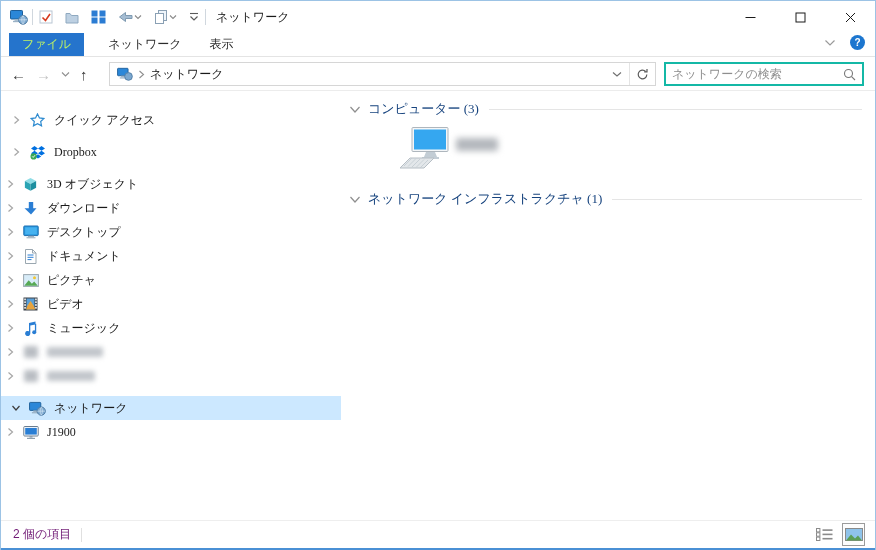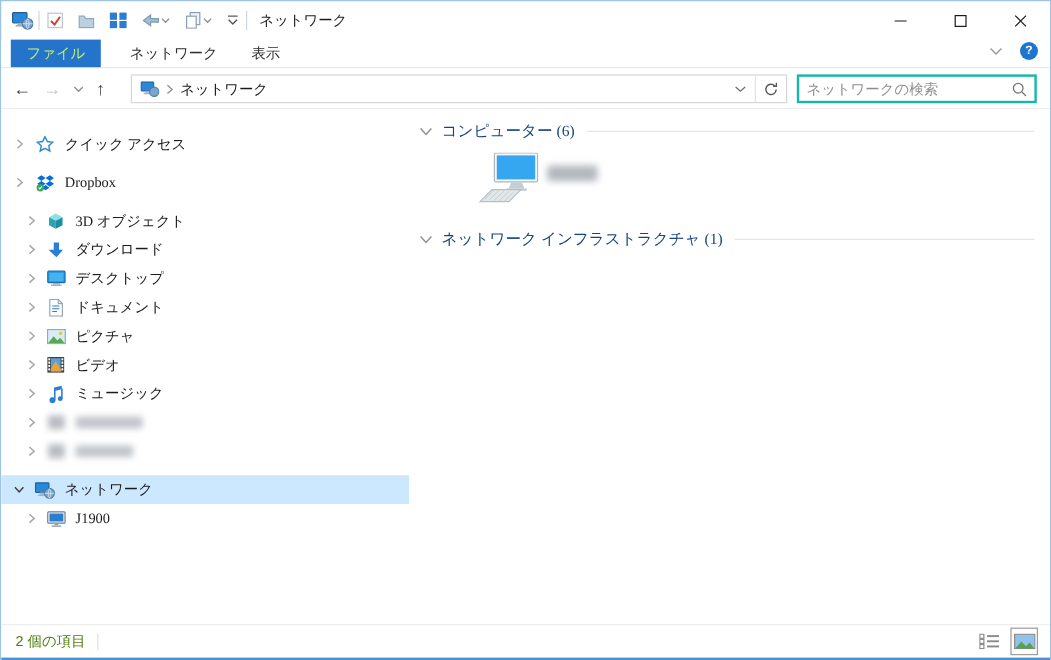--- a/index.html
+++ b/index.html
@@ -42,37 +42,37 @@
   .search-mag { width: 26px; display: flex; align-items: center; justify-content: center; }
 
   
   .content { position: absolute; top: 90px; left: 0; right: 0; height: 430px; background: #fff; font-family: Liberation Serif, serif; }
   .sidebar { position: absolute; left: 0; top: 0; bottom: 0; width: 345px; padding-top: 17px; overflow: hidden; }
   .srow { display: flex; align-items: center; height: 24px; width: 340px; }
   .srow.sel { background: #cce8ff; }
   .srow .chev { width: 10px; display: flex; justify-content: center; flex: none; }
   .lvl0 { padding-left: 10px; }
   .lvl0 .chev { margin-right: 8px; }
-  .lvl1 { padding-left: 20px; }
+  .lvl1 { padding-left: 4px; }
   .lvl1 .chev { margin-right: 7px; }
   .sicon { width: 17px; height: 16px; flex: none; display: flex; align-items: center; justify-content: center; margin-right: 8px; }
   .slabel { font-size: 12px; color: #1a1a1a; white-space: nowrap; }
   .gap8 { height: 8px; }
   .blur-blob { background: #b9bdc3; border-radius: 2px; filter: blur(2.5px); }
 
   .main { position: absolute; left: 348px; top: 0; right: 0; bottom: 0; }
   .group-header { position: absolute; left: 0; right: 13px; height: 20px; display: flex; align-items: center; }
   .gh-title { font-size: 13px; color: #16437e; margin-left: 7px; white-space: nowrap; }
   .gh-line { flex: 1; border-top: 1px solid #e5e5e5; margin-left: 10px; }
   .tile { position: absolute; display: flex; }
   .tile-label { font-size: 12px; color: #1a1a1a; white-space: nowrap; }
 
   
   .statusbar { position: absolute; left: 0; right: 0; bottom: 2px; height: 28px; border-top: 1px solid #eeeeee; background: #fff; display: flex; align-items: center; }
-  .status-text { font-size: 12px; color: #4d7c0f; margin-left: 12px; }
+  .status-text { font-size: 12px; color: #701a75; margin-left: 12px; }
   .status-sep { width: 1px; height: 14px; background: #e0e0e0; margin-left: 10px; }
   .view-btns { position: absolute; right: 10px; display: flex; align-items: center; gap: 6px; }
   .view-btn { width: 23px; height: 23px; display: flex; align-items: center; justify-content: center; }
   .view-btn.active { border: 1px solid #9b9b9b; background: #fdfdfd; }
 
   svg { display: block; }
 </style>
 </head>
 <body>
 
@@ -439,21 +439,21 @@
         <span class="slabel">J1900</span>
       </div>
     </div>
 
     <div class="main">
 
       <div class="group-header" style="top:8px">
         <svg width="12" height="9">
             <path d="M1.5 2l4.5 5 4.5-5" fill="none" stroke="#8f8f8f" stroke-width="1.2"></path>
           </svg>
-        <span class="gh-title">コンピューター (6)</span>
+        <span class="gh-title">コンピューター (3)</span>
         <div class="gh-line"></div>
       </div>
 
       <div class="tile" style="top:36px;left:50px;width:220px;height:48px">
         <span>
           <svg width="50" height="46" viewBox="0 0 50 46">
             <rect x="13" y="0.5" width="36" height="24" rx="1" fill="#f4f6f8" stroke="#aeb6bd"></rect>
             <rect x="15" y="2.5" width="32" height="20" fill="#35a7f0"></rect>
             <path d="M27 25h9l2 5H25z" fill="#c3cdd5"></path>
             <rect x="23" y="30" width="17" height="2" fill="#c3cdd5"></rect>

